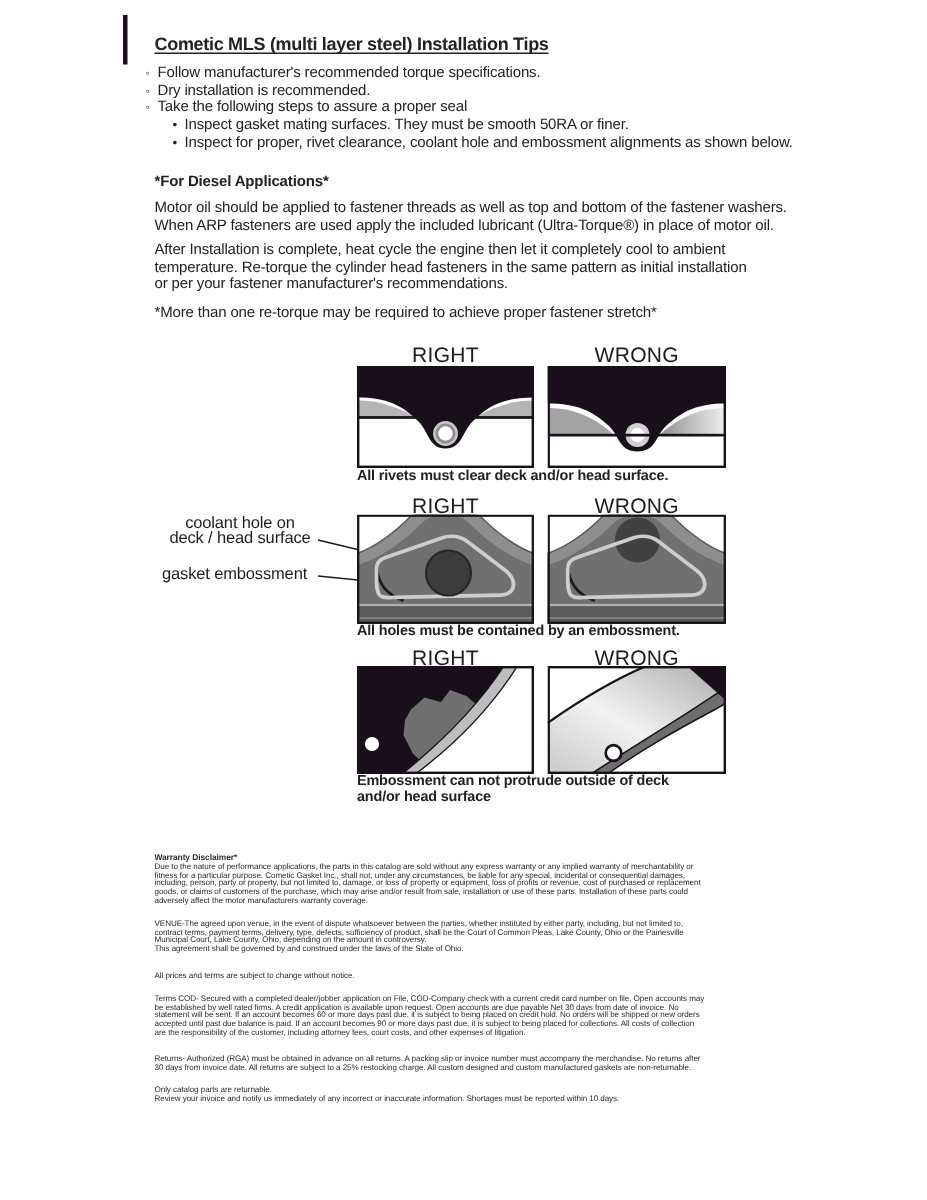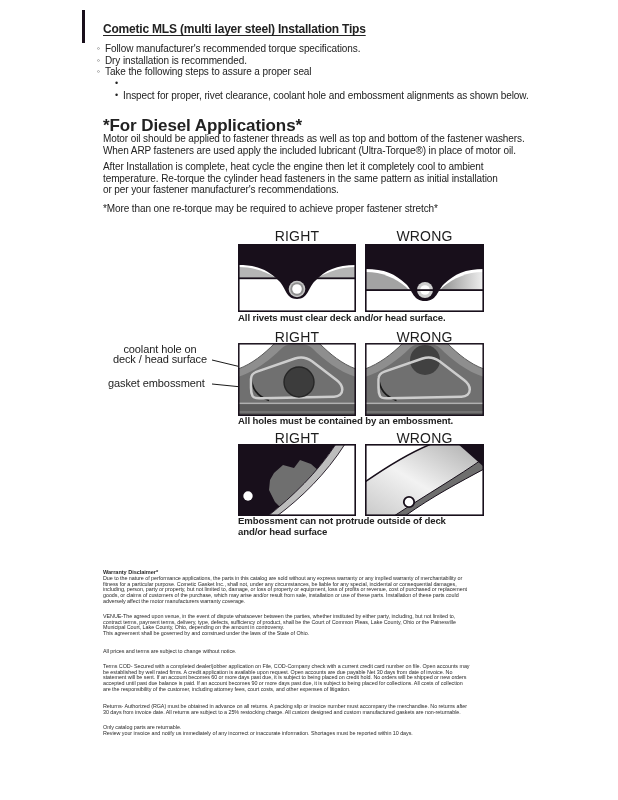--- a/index.html
+++ b/index.html
@@ -13,21 +13,21 @@
   .abs{position:absolute;}
   .preline{white-space:pre-line;}
   .tick{width:2.5px;height:33px;background:var(--diagram-black);}
   .title{font-size:12px;font-weight:bold;letter-spacing:-0.2px;
          text-decoration:underline;text-underline-offset:2px;margin:0;}
   .bullets{font-size:10px;line-height:11.7px;letter-spacing:-0.1px;}
   .b-row{display:flex;}
   .b-marker{width:8px;flex:0 0 8px;font-size:8px;line-height:11.7px;}
   .b-row.sub{margin-left:18px;}
   .b-row.sub .b-marker{font-size:9px;}
-  .diesel-h{font-size:17px;font-weight:bold;margin:0;letter-spacing:-0.1px;}
+  .diesel-h{font-size:10px;font-weight:bold;margin:0;letter-spacing:-0.1px;}
   .body-p{font-size:10px;line-height:11.5px;letter-spacing:-0.1px;margin:0;}
   .dlabel{font-size:14px;letter-spacing:0.2px;text-align:center;color:#1d1d1d;}
   .caption{font-size:9.6px;font-weight:bold;letter-spacing:-0.1px;line-height:10.8px;}
   .ann{font-size:11px;line-height:10.3px;letter-spacing:-0.1px;color:#1d1d1d;}
   .fineprint{width:430px;font-size:5.4px;line-height:5.8px;letter-spacing:-0.05px;color:#2b2b2b;}
   .fp-h{font-weight:bold;font-size:5.6px;margin:0 0 7px 0;}
   .fineprint p{margin:0;}
   .cg{font-size:13px;letter-spacing:0.2px;color:#c2410c;margin-top:40px;}
   svg .ink{fill:var(--diagram-black);}
   svg .ink-s{stroke:var(--diagram-black);}
@@ -49,20 +49,21 @@
     <div class="b-row">
         <span class="b-marker">◦</span>
         <span>Dry installation is recommended.</span>
       </div>
     <div class="b-row">
         <span class="b-marker">◦</span>
         <span>Take the following steps to assure a proper seal</span>
       </div>
     <div class="b-row sub">
         <span class="b-marker">•</span>
+        <span>Inspect gasket mating surfaces.  They must be smooth 50RA or finer.</span>
       </div>
     <div class="b-row sub">
         <span class="b-marker">•</span>
         <span>Inspect for proper, rivet clearance, coolant hole and embossment alignments as shown below.</span>
       </div>
   </div>
 
   <h2 class="abs diesel-h" style="left:103px;top:116px;">*For Diesel Applications*</h2>
   <p class="abs body-p preline" style="left:103px;top:133px;">Motor oil should be applied to fastener threads as well as top and bottom of the fastener washers.
 When ARP fasteners are used apply the included lubricant (Ultra-Torque®) in place of motor oil.</p>

